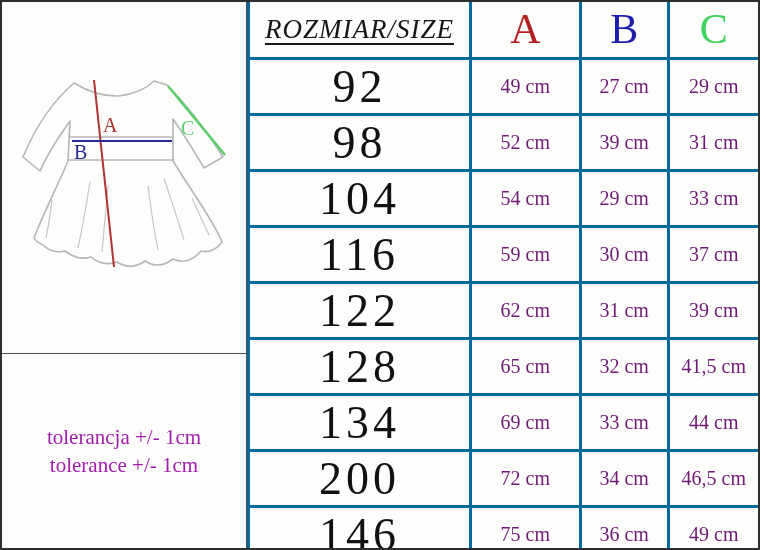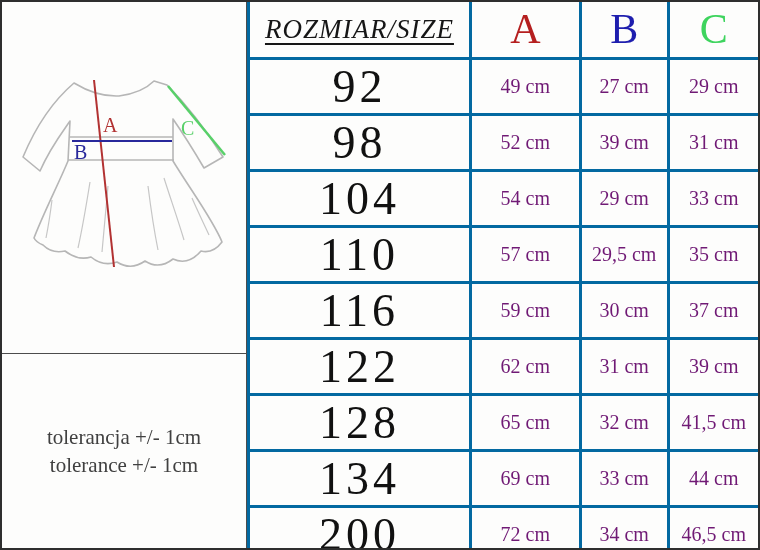--- a/index.html
+++ b/index.html
@@ -27,21 +27,21 @@
     border-bottom: 1px solid #4c4c4c;
     position: relative;
   }
   .illustration-cell svg { display: block; }
   .tolerance-cell {
     flex: 1;
     display: flex; flex-direction: column;
     align-items: center; justify-content: center;
     gap: 3px;
     font-size: 21px;
-    color: #404040;
+    color: #a21caf;
   }
 
   
   table.size-table {
     flex: 1;
     height: 100%;
     border-collapse: collapse;
     table-layout: fixed;
   }
   .size-table th, .size-table td {
@@ -162,26 +162,20 @@
         <td class="c-val">39 cm</td>
         <td class="c-val">31 cm</td>
       </tr>
       <tr>
         <td class="c-size">104</td>
         <td class="c-val">54 cm</td>
         <td class="c-val">29 cm</td>
         <td class="c-val">33 cm</td>
       </tr>
       <tr>
-        <td class="c-size">110</td>
-        <td class="c-val">57 cm</td>
-        <td class="c-val">29,5 cm</td>
-        <td class="c-val">35 cm</td>
-      </tr>
-      <tr>
         <td class="c-size">116</td>
         <td class="c-val">59 cm</td>
         <td class="c-val">30 cm</td>
         <td class="c-val">37 cm</td>
       </tr>
       <tr>
         <td class="c-size">122</td>
         <td class="c-val">62 cm</td>
         <td class="c-val">31 cm</td>
         <td class="c-val">39 cm</td>

